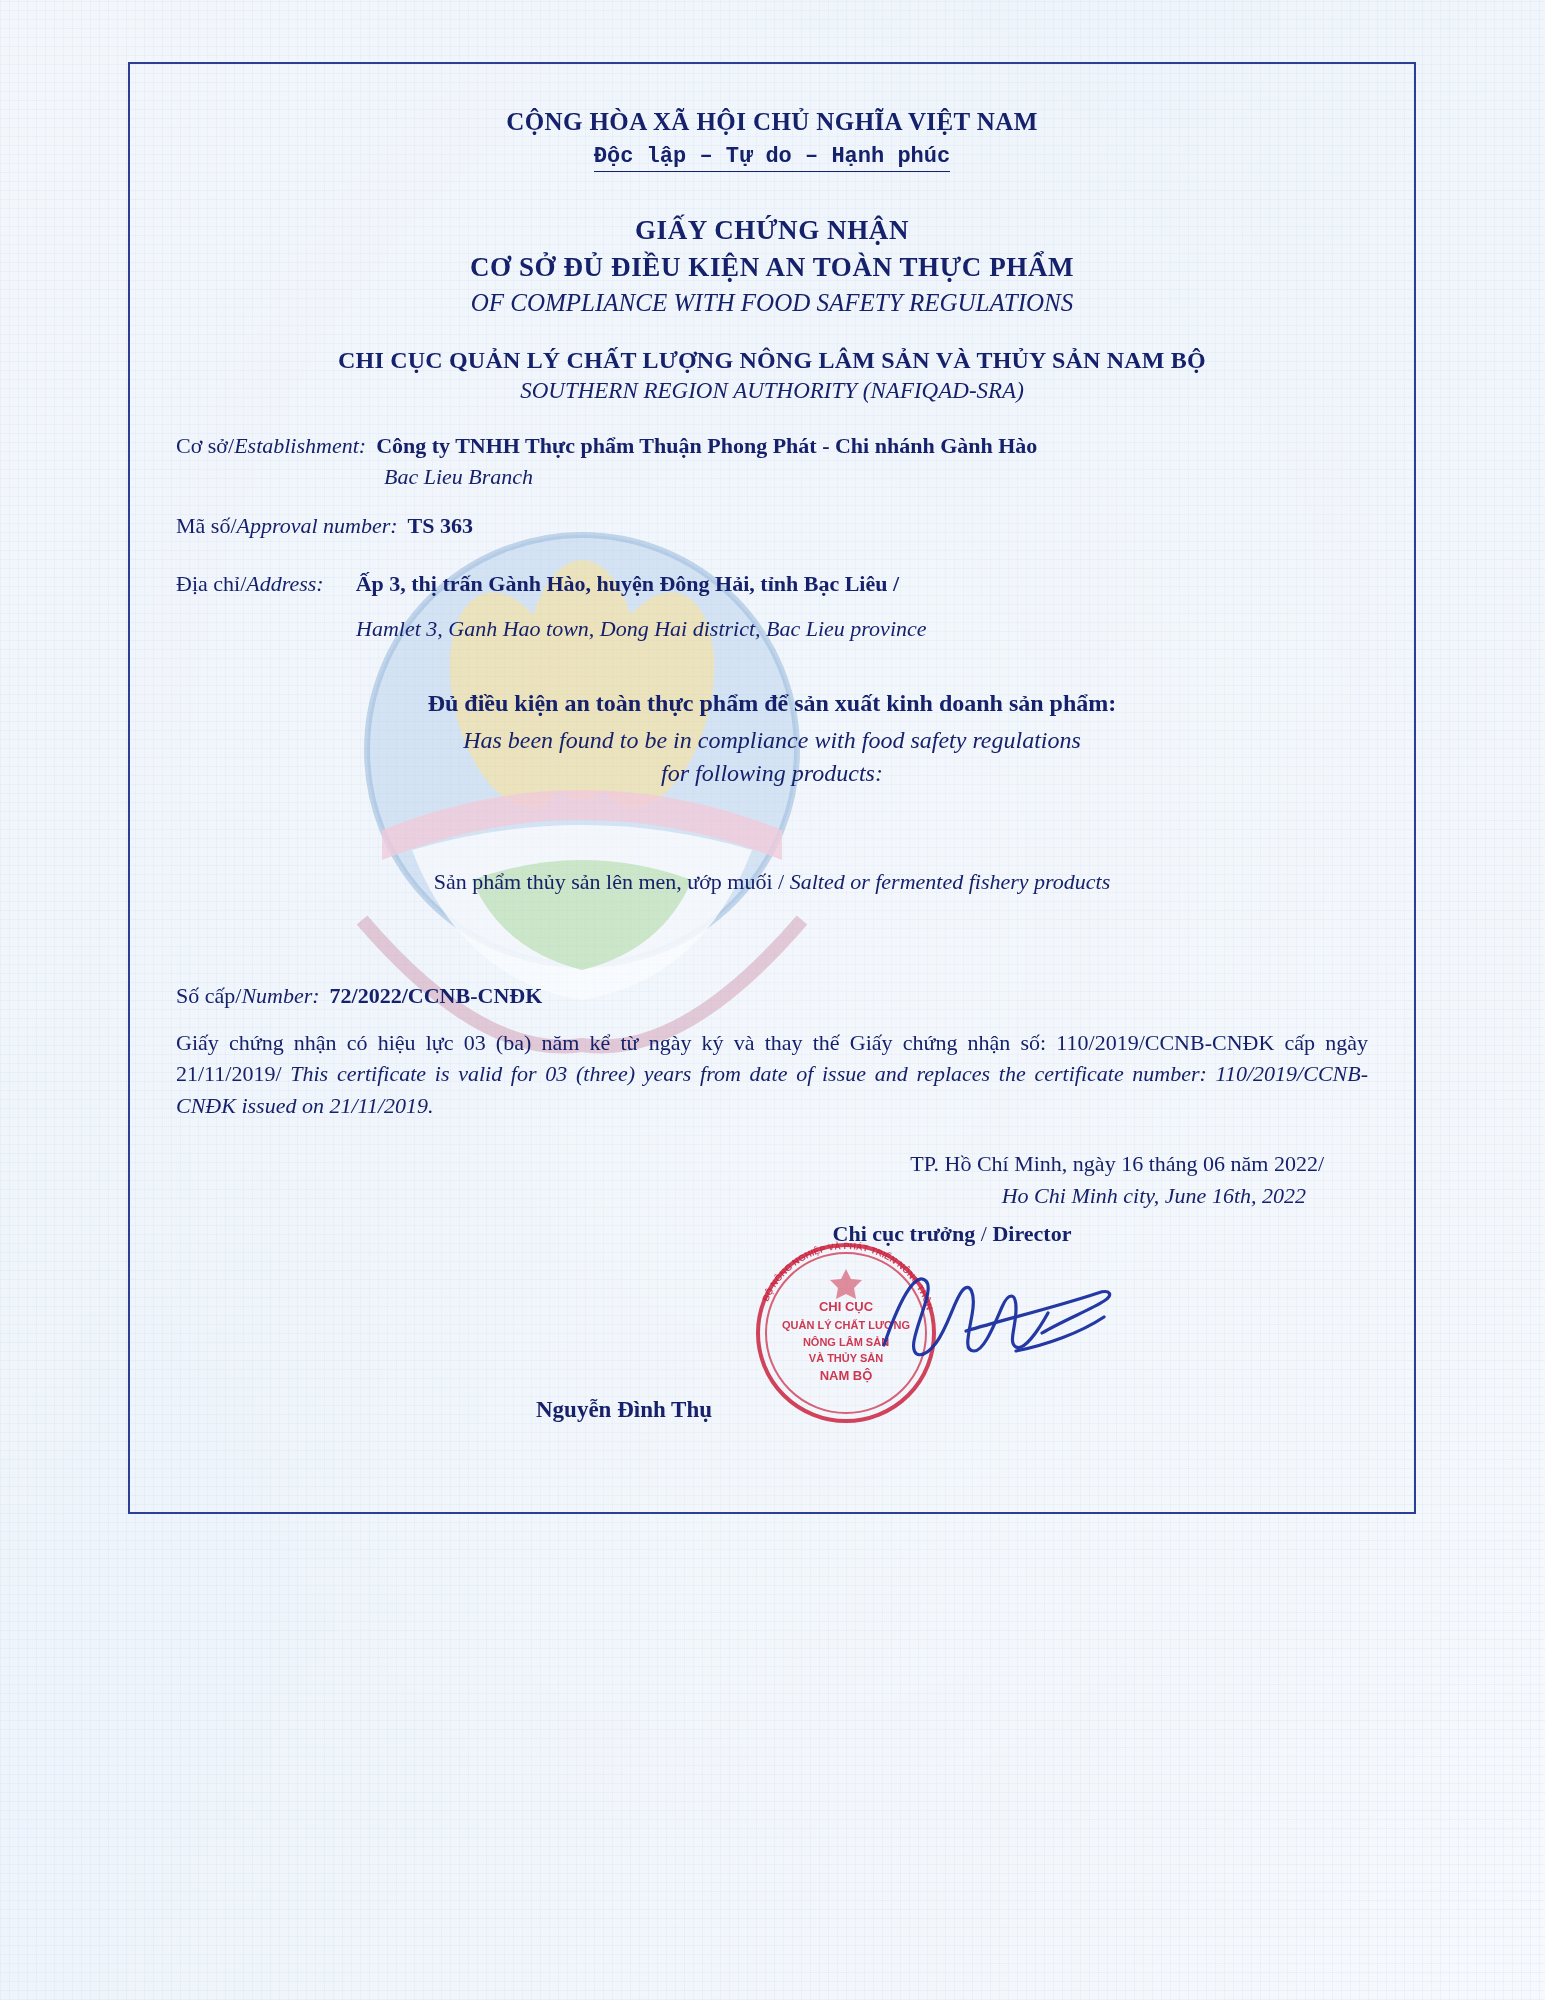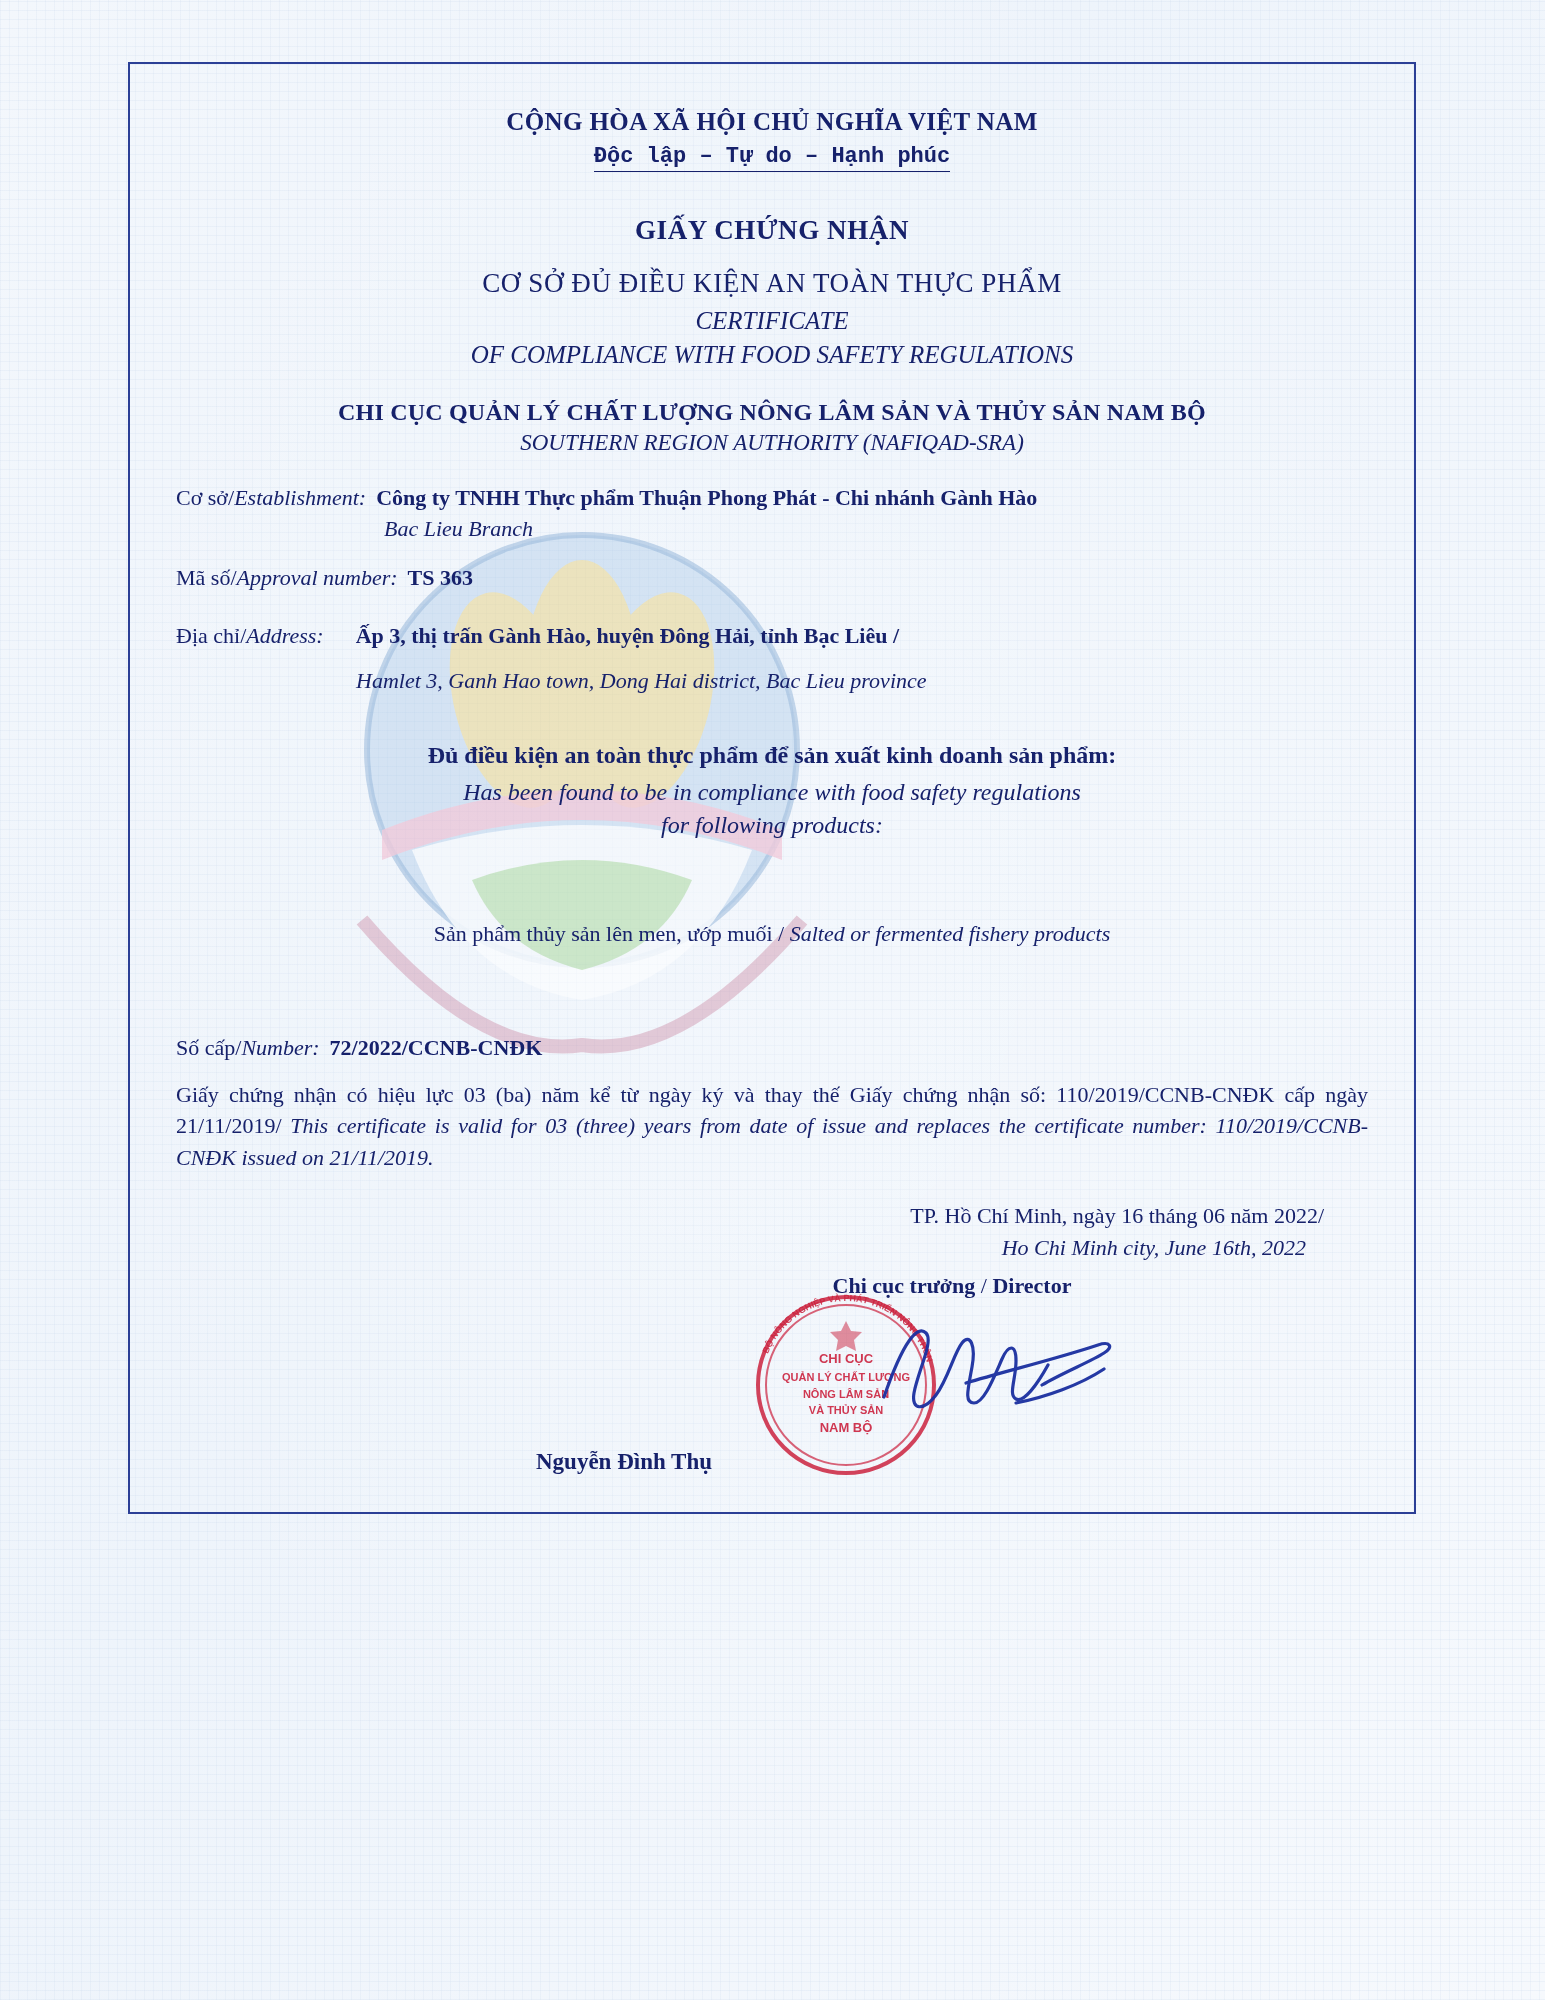--- a/index.html
+++ b/index.html
@@ -86,23 +86,23 @@
   }
 
   .t-title1 {
     font-size: 27px;
     font-weight: bold;
     letter-spacing: 0.6px;
     margin-top: 46px;
   }
   .t-title2 {
     font-size: 27px;
-    font-weight: normal;
+    font-weight: bold;
     letter-spacing: 0.6px;
-    margin-top: 22px;
+    margin-top: 6px;
   }
   .t-title3 {
     font-size: 25px;
     font-style: italic;
     margin-top: 8px;
   }
   .t-title4 {
     font-size: 25px;
     font-style: italic;
     margin-top: 6px;
@@ -289,21 +289,20 @@
   </g>
 </svg>
 
 <div class="content">
 
   <div class="c t-national">CỘNG HÒA XÃ HỘI CHỦ NGHĨA VIỆT NAM</div>
   <div class="c t-motto"><span>Độc lập – Tự do – Hạnh phúc</span></div>
 
   <div class="c t-title1">GIẤY CHỨNG NHẬN</div>
   <div class="c t-title2">CƠ SỞ ĐỦ ĐIỀU KIỆN AN TOÀN THỰC PHẨM</div>
-  <div class="c t-title3">CERTIFICATE</div>
   <div class="c t-title4">OF COMPLIANCE WITH FOOD SAFETY REGULATIONS</div>
 
   <div class="c t-dept-vn">CHI CỤC QUẢN LÝ CHẤT LƯỢNG NÔNG LÂM SẢN VÀ THỦY SẢN NAM BỘ</div>
   <div class="c t-dept-en2">SOUTHERN REGION AUTHORITY (NAFIQAD-SRA)</div>
 
   <div class="field">
     <div class="field-row">
       <div class="lbl"><span>Cơ sở/</span><i>Establishment:</i></div>
       <div class="val">Công ty TNHH Thực phẩm Thuận Phong Phát - Chi nhánh Gành Hào</div>
     </div>

